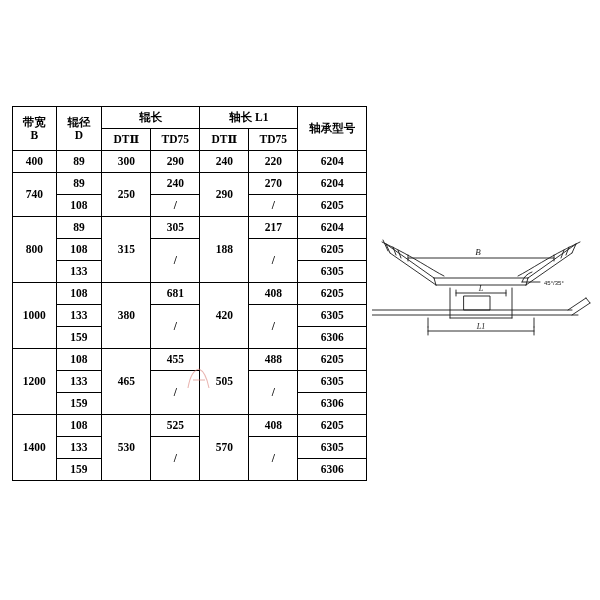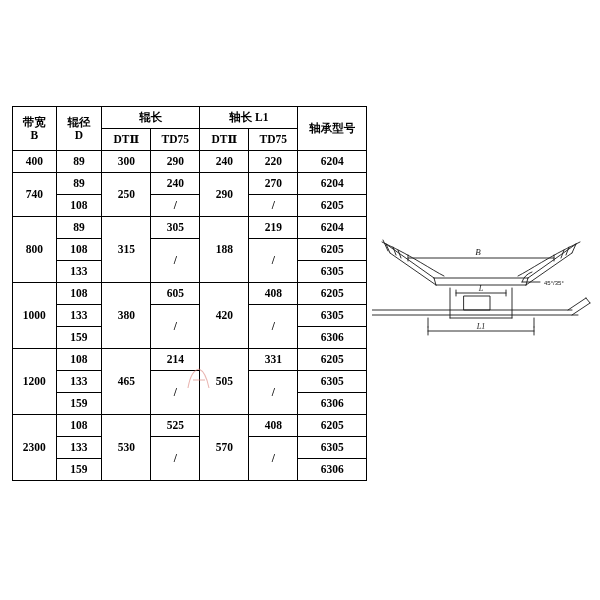--- a/index.html
+++ b/index.html
@@ -151,76 +151,76 @@
           <td class="slash">/</td>
           <td>6205</td>
         </tr>
 
         <tr>
           <td rowspan="3">800</td>
           <td>89</td>
           <td rowspan="3">315</td>
           <td>305</td>
           <td rowspan="3">188</td>
-          <td>219</td>
+          <td>217</td>
           <td>6204</td>
         </tr>
         <tr>
           <td>108</td>
           <td rowspan="2" class="slash">/</td>
           <td rowspan="2" class="slash">/</td>
           <td>6205</td>
         </tr>
         <tr>
           <td>133</td>
           <td>6305</td>
         </tr>
 
         <tr>
           <td rowspan="3">1000</td>
           <td>108</td>
           <td rowspan="3">380</td>
-          <td>605</td>
+          <td>681</td>
           <td rowspan="3">420</td>
           <td>408</td>
           <td>6205</td>
         </tr>
         <tr>
           <td>133</td>
           <td rowspan="2" class="slash">/</td>
           <td rowspan="2" class="slash">/</td>
           <td>6305</td>
         </tr>
         <tr>
           <td>159</td>
           <td>6306</td>
         </tr>
 
         <tr>
           <td rowspan="3">1200</td>
           <td>108</td>
           <td rowspan="3">465</td>
-          <td>214</td>
+          <td>455</td>
           <td rowspan="3">505</td>
-          <td>331</td>
+          <td>488</td>
           <td>6205</td>
         </tr>
         <tr>
           <td>133</td>
           <td rowspan="2" class="slash">/</td>
           <td rowspan="2" class="slash">/</td>
           <td>6305</td>
         </tr>
         <tr>
           <td>159</td>
           <td>6306</td>
         </tr>
 
         <tr>
-          <td rowspan="3">2300</td>
+          <td rowspan="3">1400</td>
           <td>108</td>
           <td rowspan="3">530</td>
           <td>525</td>
           <td rowspan="3">570</td>
           <td>408</td>
           <td>6205</td>
         </tr>
         <tr>
           <td>133</td>
           <td rowspan="2" class="slash">/</td>

